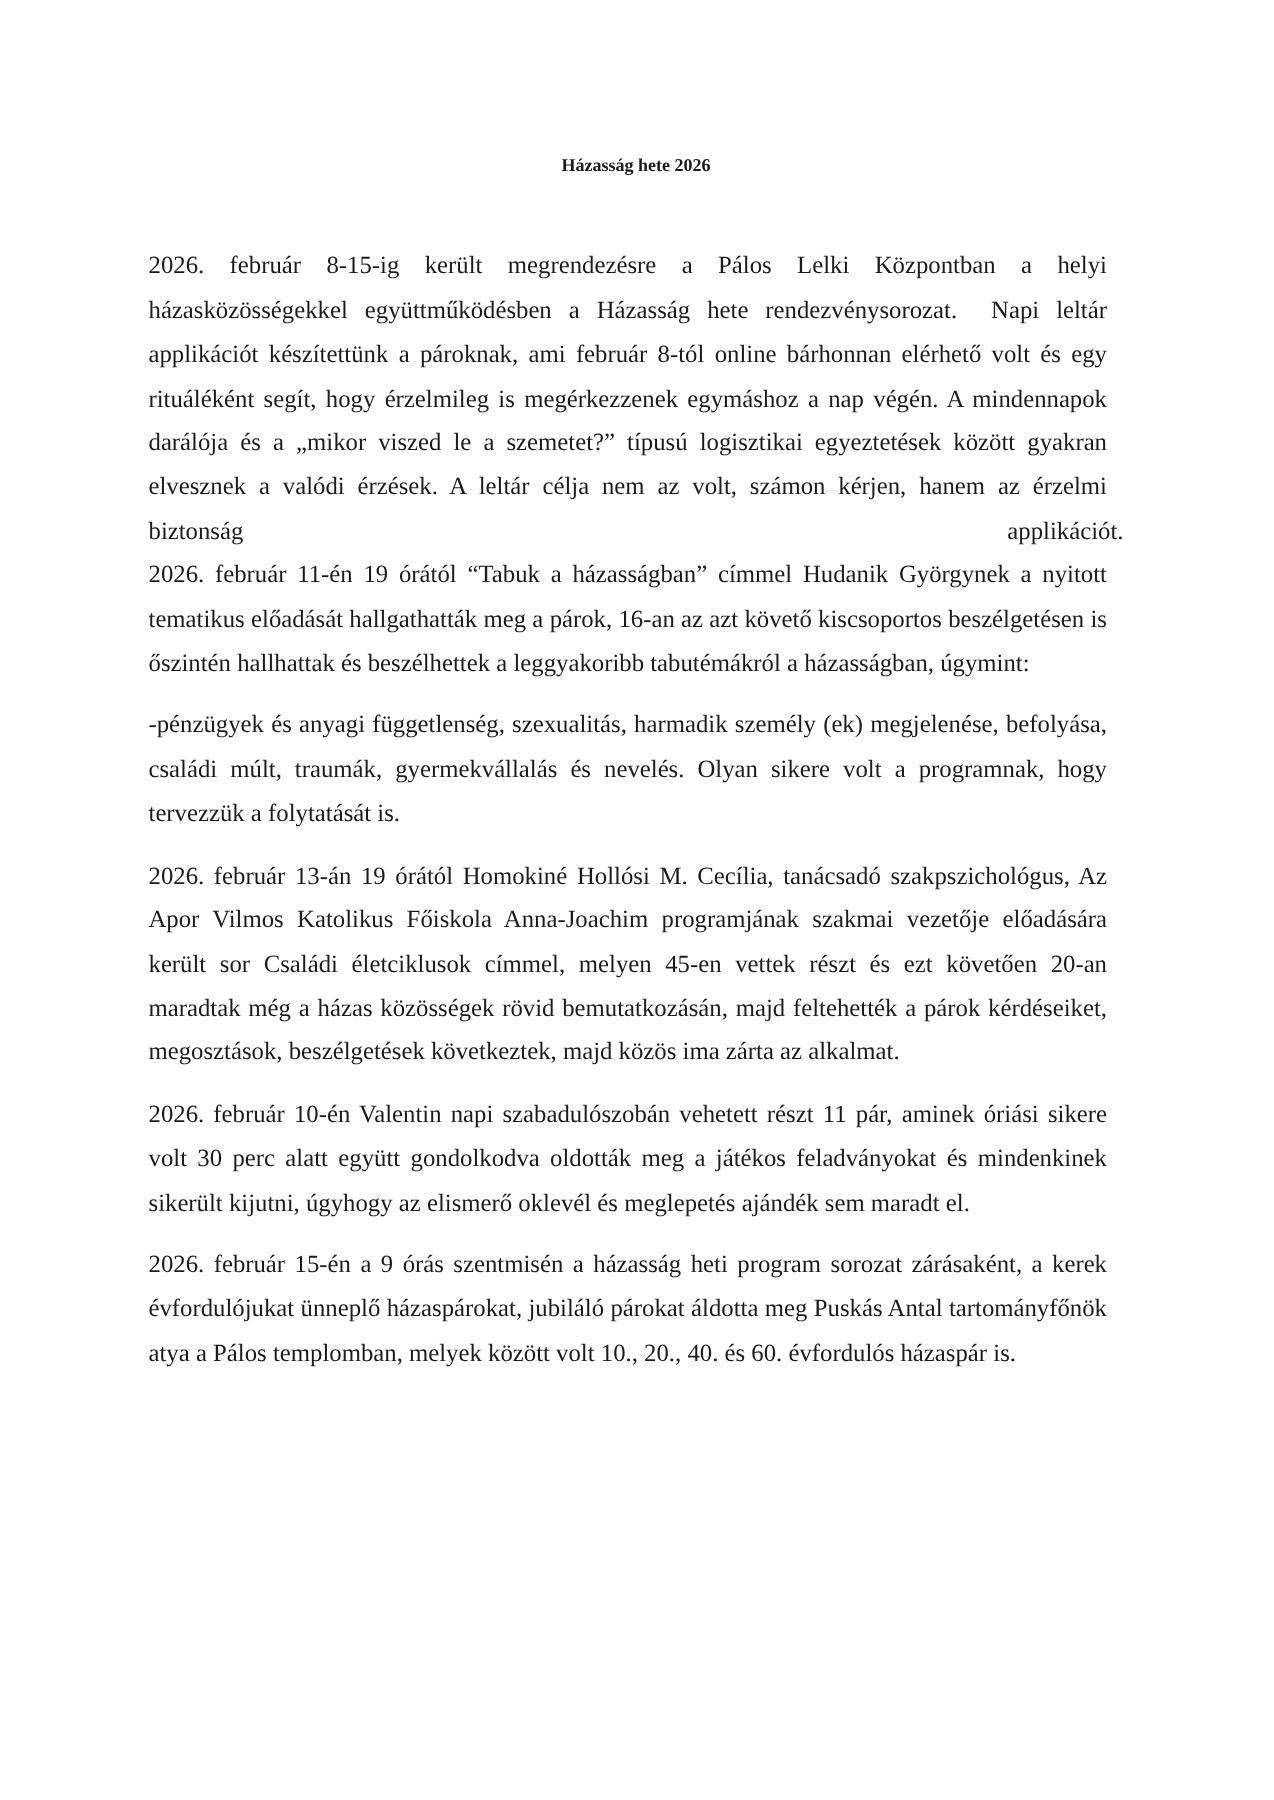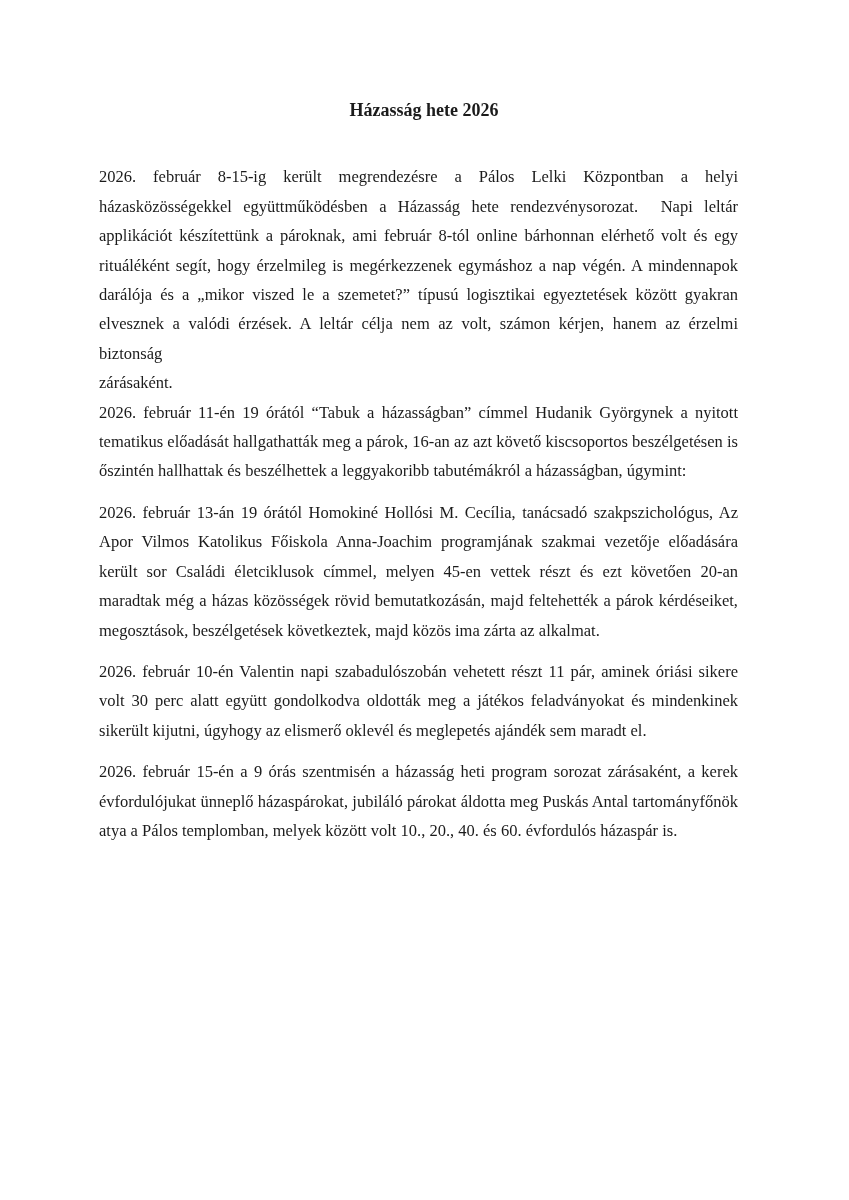--- a/index.html
+++ b/index.html
@@ -18,21 +18,21 @@
     position: absolute;
     left: 99px;
     top: 96px;
     width: 650px;
     color: #1b1b1b;
     font-family: "Liberation Serif", "DejaVu Serif", serif;
     font-size: 16.5px;
     line-height: 29.4px;
   }
   .title {
-    font-size: 18px;
+    font-size: 12px;
     font-weight: bold;
     text-align: center;
     margin: 0 0 37px 0;
     line-height: 29.4px;
   }
   .para {
     margin: 0 11px 12px 0;
     text-align: justify;
     text-justify: inter-word;
     hyphens: none;
@@ -41,41 +41,41 @@
     margin-bottom: 0;
   }
   .para.justify-last {
     text-align-last: justify;
   }
   .split-line {
     display: flex;
     justify-content: space-between;
     line-height: 29.4px;
     margin: 0;
-    flex-direction: column;
   }
 </style>
 </head>
 <body>
 
 <div class="page">
   <div class="content">
 
     <h1 class="title">Házasság hete 2026</h1>
 
     <p class="para justify-last no-gap">2026. február 8-15-ig került megrendezésre a Pálos Lelki Központban a helyi házasközösségekkel együttműködésben a Házasság hete rendezvénysorozat.&nbsp; Napi leltár applikációt készítettünk a pároknak, ami február 8-tól online bárhonnan elérhető volt és egy rituáléként segít, hogy érzelmileg is megérkezzenek egymáshoz a nap végén. A mindennapok darálója és a „mikor viszed le a szemetet?” típusú logisztikai egyeztetések között gyakran elvesznek a valódi érzések. A leltár célja nem az volt, számon kérjen, hanem az érzelmi</p>
 
     <div class="split-line">
       <span>biztonság</span>
-      <span>zárásaként.</span>
+      <span>applikációt.</span>
     </div>
 
 
     <p class="para">2026. február 11-én 19 órától “Tabuk a házasságban” címmel Hudanik Györgynek a nyitott tematikus előadását hallgathatták meg a párok, 16-an az azt követő kiscsoportos beszélgetésen is őszintén hallhattak és beszélhettek a leggyakoribb tabutémákról a házasságban, úgymint:</p>
 
+    <p class="para">-pénzügyek és anyagi függetlenség, szexualitás, harmadik személy (ek) megjelenése, befolyása, családi múlt, traumák, gyermekvállalás és nevelés. Olyan sikere volt a programnak, hogy tervezzük a folytatását is.</p>
 
     <p class="para">2026. február 13-án 19 órától Homokiné Hollósi M. Cecília, tanácsadó szakpszichológus, Az Apor Vilmos Katolikus Főiskola Anna-Joachim programjának szakmai vezetője előadására került sor Családi életciklusok címmel, melyen 45-en vettek részt és ezt követően 20-an maradtak még a házas közösségek rövid bemutatkozásán, majd feltehették a párok kérdéseiket, megosztások, beszélgetések következtek, majd közös ima zárta az alkalmat.</p>
 
     <p class="para">2026. február 10-én Valentin napi szabadulószobán vehetett részt 11 pár, aminek óriási sikere volt 30 perc alatt együtt gondolkodva oldották meg a játékos feladványokat és mindenkinek sikerült kijutni, úgyhogy az elismerő oklevél és meglepetés ajándék sem maradt el.</p>
 
     <p class="para">2026. február 15-én a 9 órás szentmisén a házasság heti program sorozat zárásaként, a kerek évfordulójukat ünneplő házaspárokat, jubiláló párokat áldotta meg Puskás Antal tartományfőnök atya a Pálos templomban, melyek között volt 10., 20., 40. és 60. évfordulós házaspár is.</p>
 
   </div>
 </div>
 

